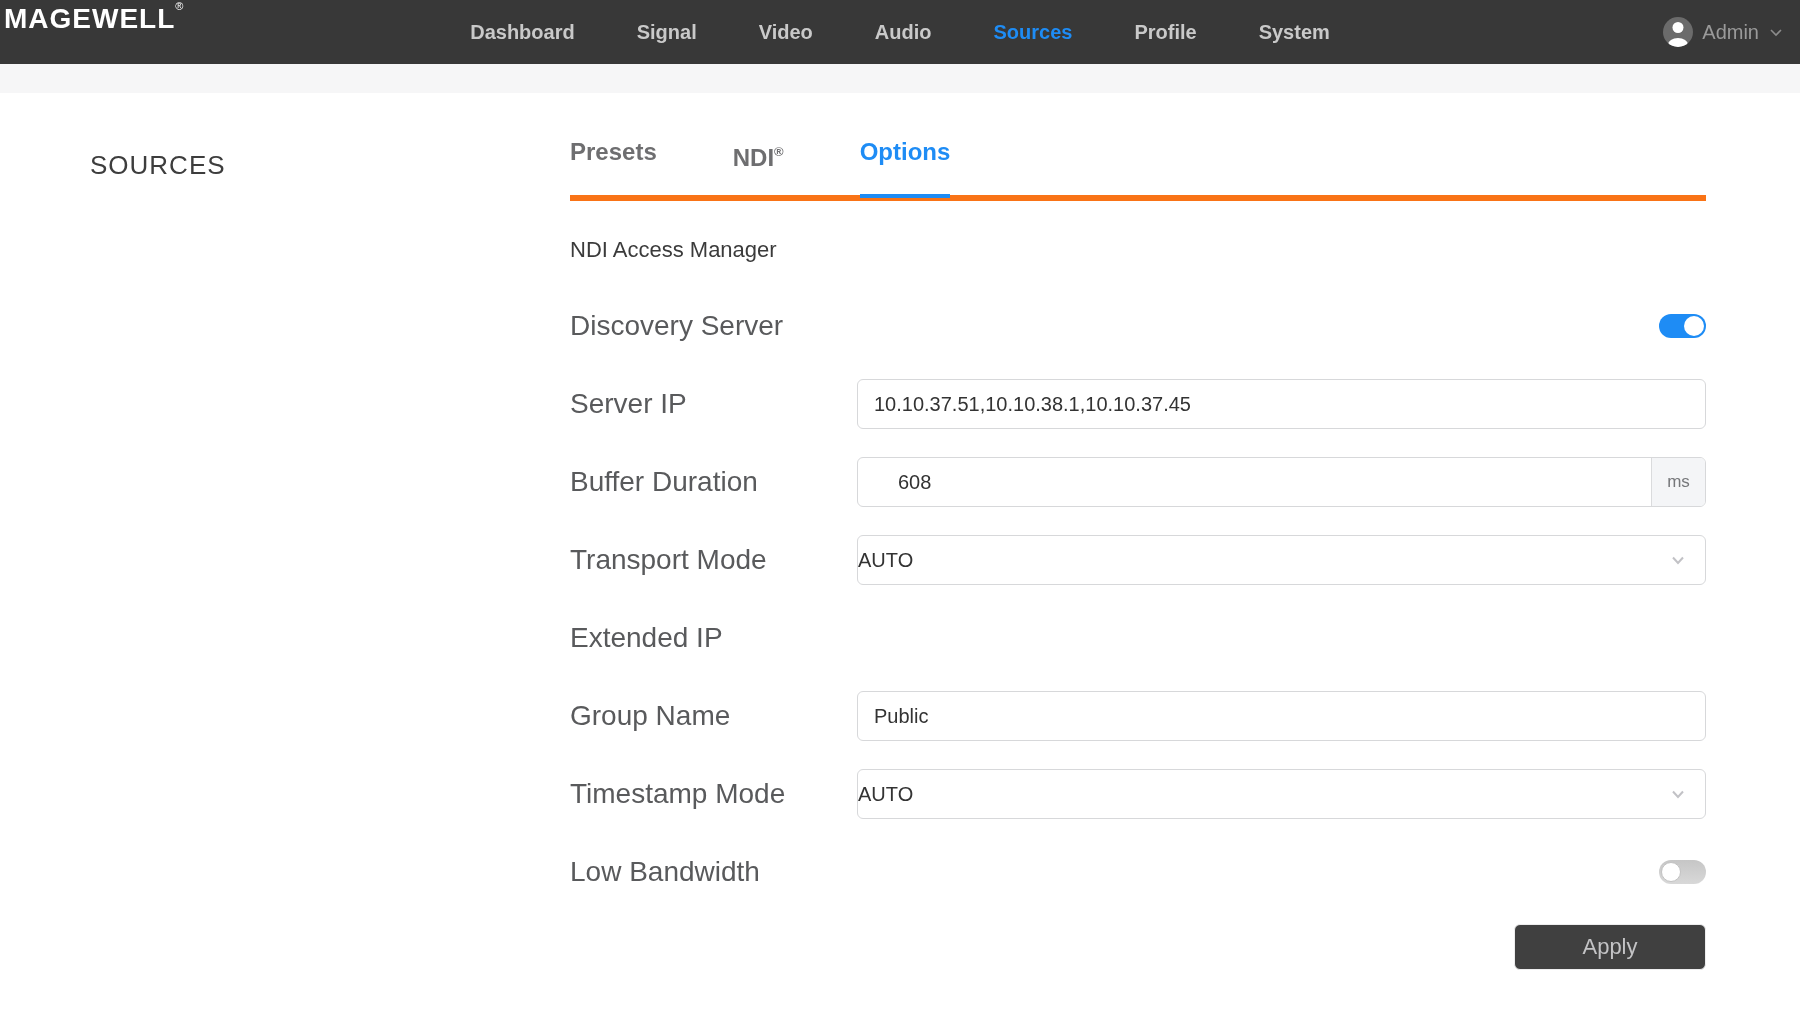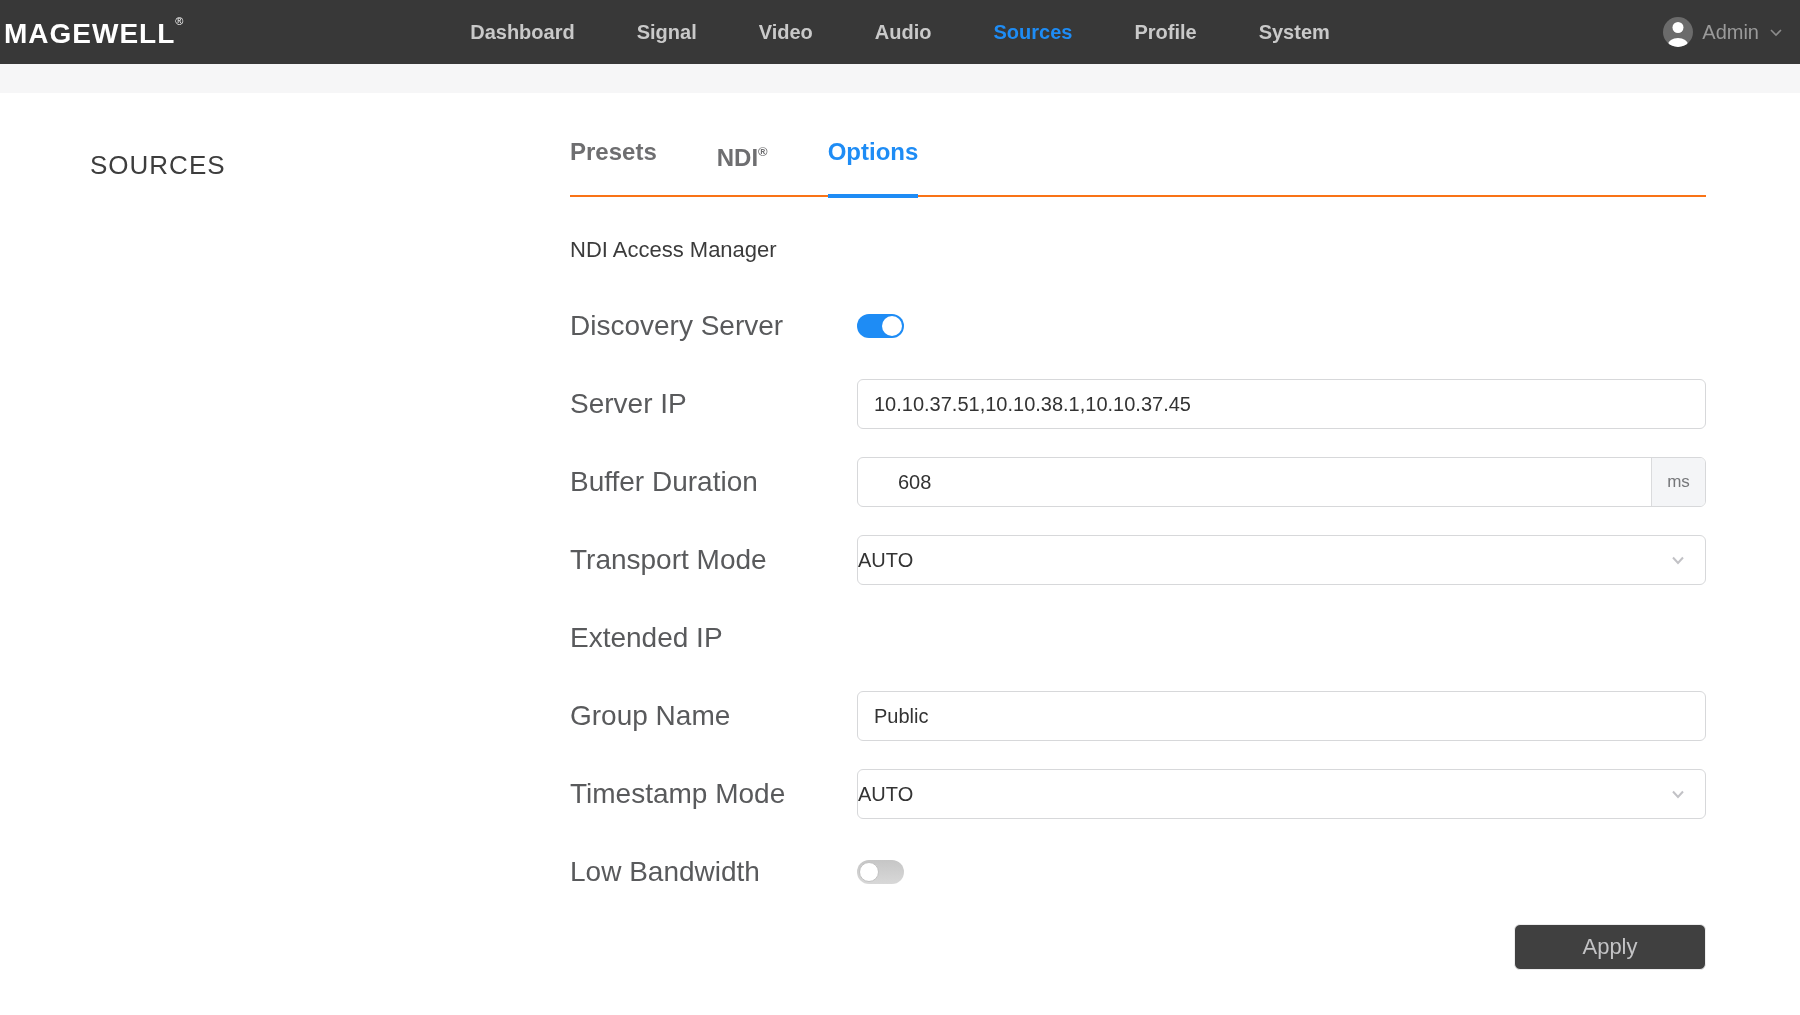--- a/index.html
+++ b/index.html
@@ -7,21 +7,21 @@
   body {
     font-family:"Liberation Sans","DejaVu Sans",sans-serif;
     background:#ffffff; overflow:hidden;
   }
   .page { position:relative; width:1800px; height:1015px; background:#fff; }
 
   
   .navbar {
     position:absolute; top:0; left:0; width:1800px; height:64px;
     background:var(--navbar_bg,#383838);
-    display:flex; align-items:center; padding:0 16px 0 10px;
+    display:flex; padding:0 16px 0 10px;
   }
   .logo { color:#fff; font-weight:bold; font-size:28px; letter-spacing:1px; margin-left:-6px; white-space:nowrap; }
   .logo sup { font-size:11px; font-weight:normal; vertical-align:18px; }
   .main-nav {
     position:absolute; left:50%; top:0; transform:translateX(-50%);
     height:64px; display:flex; align-items:center; gap:62px;font-weight:bold;
   }
   .nav-item { color:#c9c9c9; font-size:20px; cursor:pointer; text-decoration:none; white-space:nowrap; }
   .nav-item.active { color:var(--accent,#1e8cf5); }
   .user-menu { margin-left:auto; display:flex; align-items:center; gap:9px; cursor:pointer; }
@@ -45,39 +45,39 @@
 
   
   .page-title {
     position:absolute; left:90px; top:150px;
     font-size:26px; font-weight:normal; color:#3d3d3d; letter-spacing:1px;
   }
 
   
   .tabs {
     position:absolute; left:570px; top:136px; width:1136px;
-    display:flex; gap:60px; border-bottom:2px solid #f97316;
+    display:flex; gap:76px; border-bottom:6px solid #f97316;
   }
   .tab {
     position:relative; font-size:24px; font-weight:bold; color:#6e6e70;
     line-height:32px; padding-bottom:21px; cursor:pointer; white-space:nowrap;
   }
   .tab sup { font-size:13px; vertical-align:10px; }
   .tab.active { color:var(--accent,#1e8cf5); }
   .tab.active::after {
     content:""; position:absolute; left:0; right:0; bottom:-3px; height:4px;
     background:var(--accent,#1e8cf5);
   }
 
   
   .form-area { position:absolute; left:570px; top:236px; width:1136px; }
   .section-title { font-size:22px; font-weight:normal; color:#3b3b3b; line-height:28px; margin-bottom:36px; }
   .form-row { display:flex; align-items:center; height:52px; margin-bottom:26px; }
   .form-label { width:287px; flex:0 0 287px; font-size:28px; color:#595a5c; }
-  .form-control { flex:1; display:flex; align-items:center; }
+  .form-control { flex:1; display:flex; align-items:center;justify-content:flex-end; }
 
   .text-input, .select-box, .input-group {
     width:100%; height:50px; border:1px solid #d7d8da; border-radius:6px; background:#fff;padding-left:24px;
   }
   .text-input {
     padding:0 16px; font-size:20px; color:#333; outline:none;
     font-family:"Liberation Sans","DejaVu Sans",sans-serif;
   }
   .text-input::placeholder { color:#c7c8cd; opacity:1; }
 

